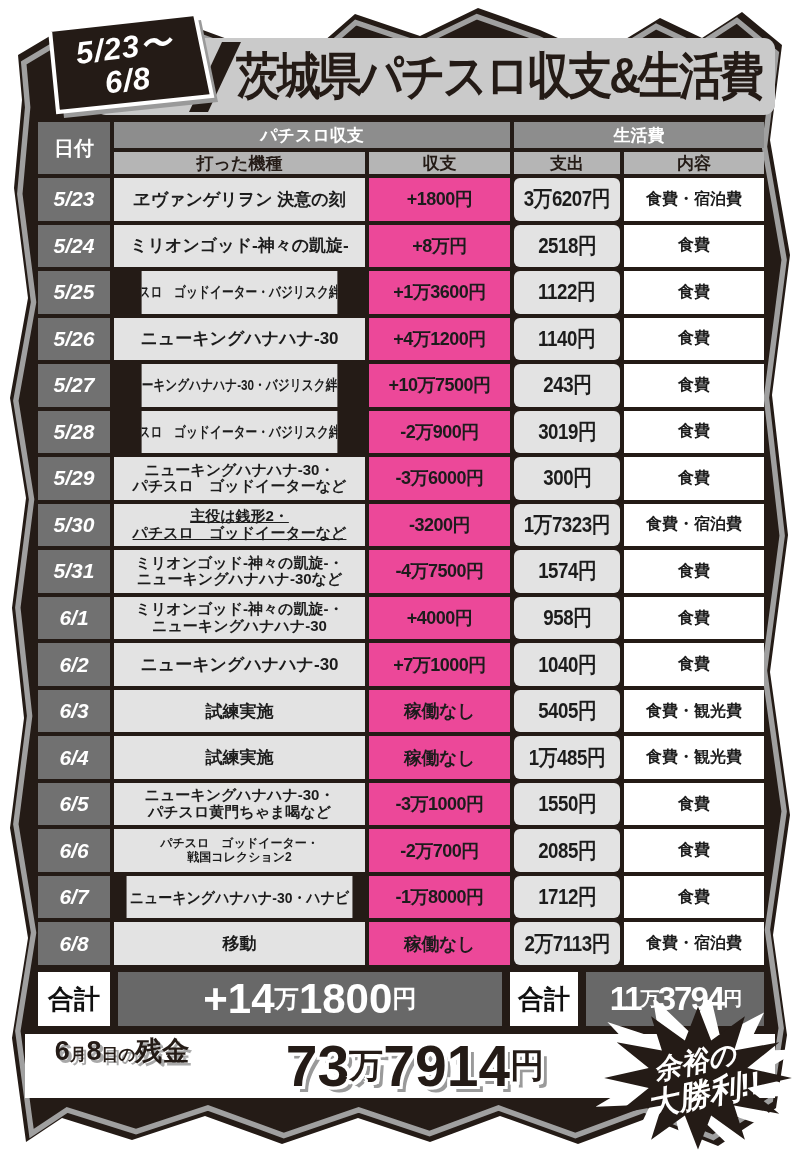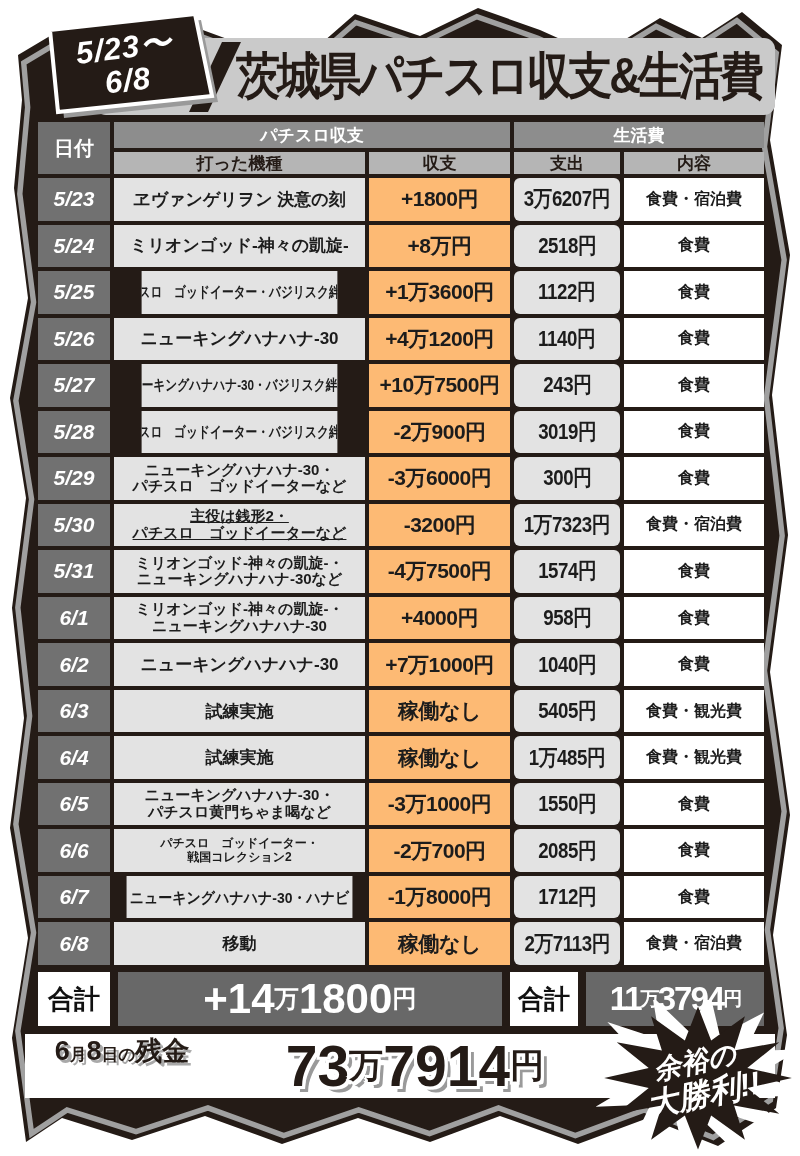--- a/index.html
+++ b/index.html
@@ -21,21 +21,21 @@
         grid-template-columns:72px 251px 141px 106px 140px;
         grid-template-rows:26px 22px repeat(17,1fr);gap:4px;}
   .cell{display:flex;align-items:center;justify-content:center;text-align:center;
         font-weight:700;color:#1c1c1c;overflow:hidden;white-space:nowrap;}
   .h-date{grid-area:1/1/3/2;background:#6f6f6f;color:#fff;font-size:20px;}
   .h-group{background:#8d8d8d;color:#fff;font-size:17px;}
   .h-g1{grid-area:1/2/2/4;} .h-g2{grid-area:1/4/2/6;}
   .h-sub{background:#b5b5b5;color:#241b16;font-size:17px;}
   .c-date{background:#717171;color:#fff;font-size:21px;font-style:italic;}
   .c-machine{background:#e3e3e3;font-size:17px;line-height:1.12;}
-  .c-result{background:#fdba74;font-size:21px;font-weight:900;letter-spacing:-.5px;}
+  .c-result{background:#ec4899;font-size:18px;font-weight:900;letter-spacing:-.5px;}
   .c-expense{background:#e3e3e3;font-size:22px;border-radius:6px;}
   .c-expense>span{display:inline-block;transform:scaleX(.85);letter-spacing:-.5px;}
   .c-detail{background:#fff;font-size:16px;}
 
   
   .tot{position:absolute;z-index:2;top:972px;height:54px;display:flex;align-items:center;justify-content:center;}
   .tot-label{background:#fff;color:#111;font-weight:900;font-size:26px;}
   .tot-value{background:#686868;color:#fff;font-weight:900;}
   .tl1{left:38px;width:72px;} .tv1{left:118px;width:384px;font-size:42px;}
   .tl2{left:510px;width:68px;} .tv2{left:586px;width:178px;font-size:33px;letter-spacing:-2px;}

